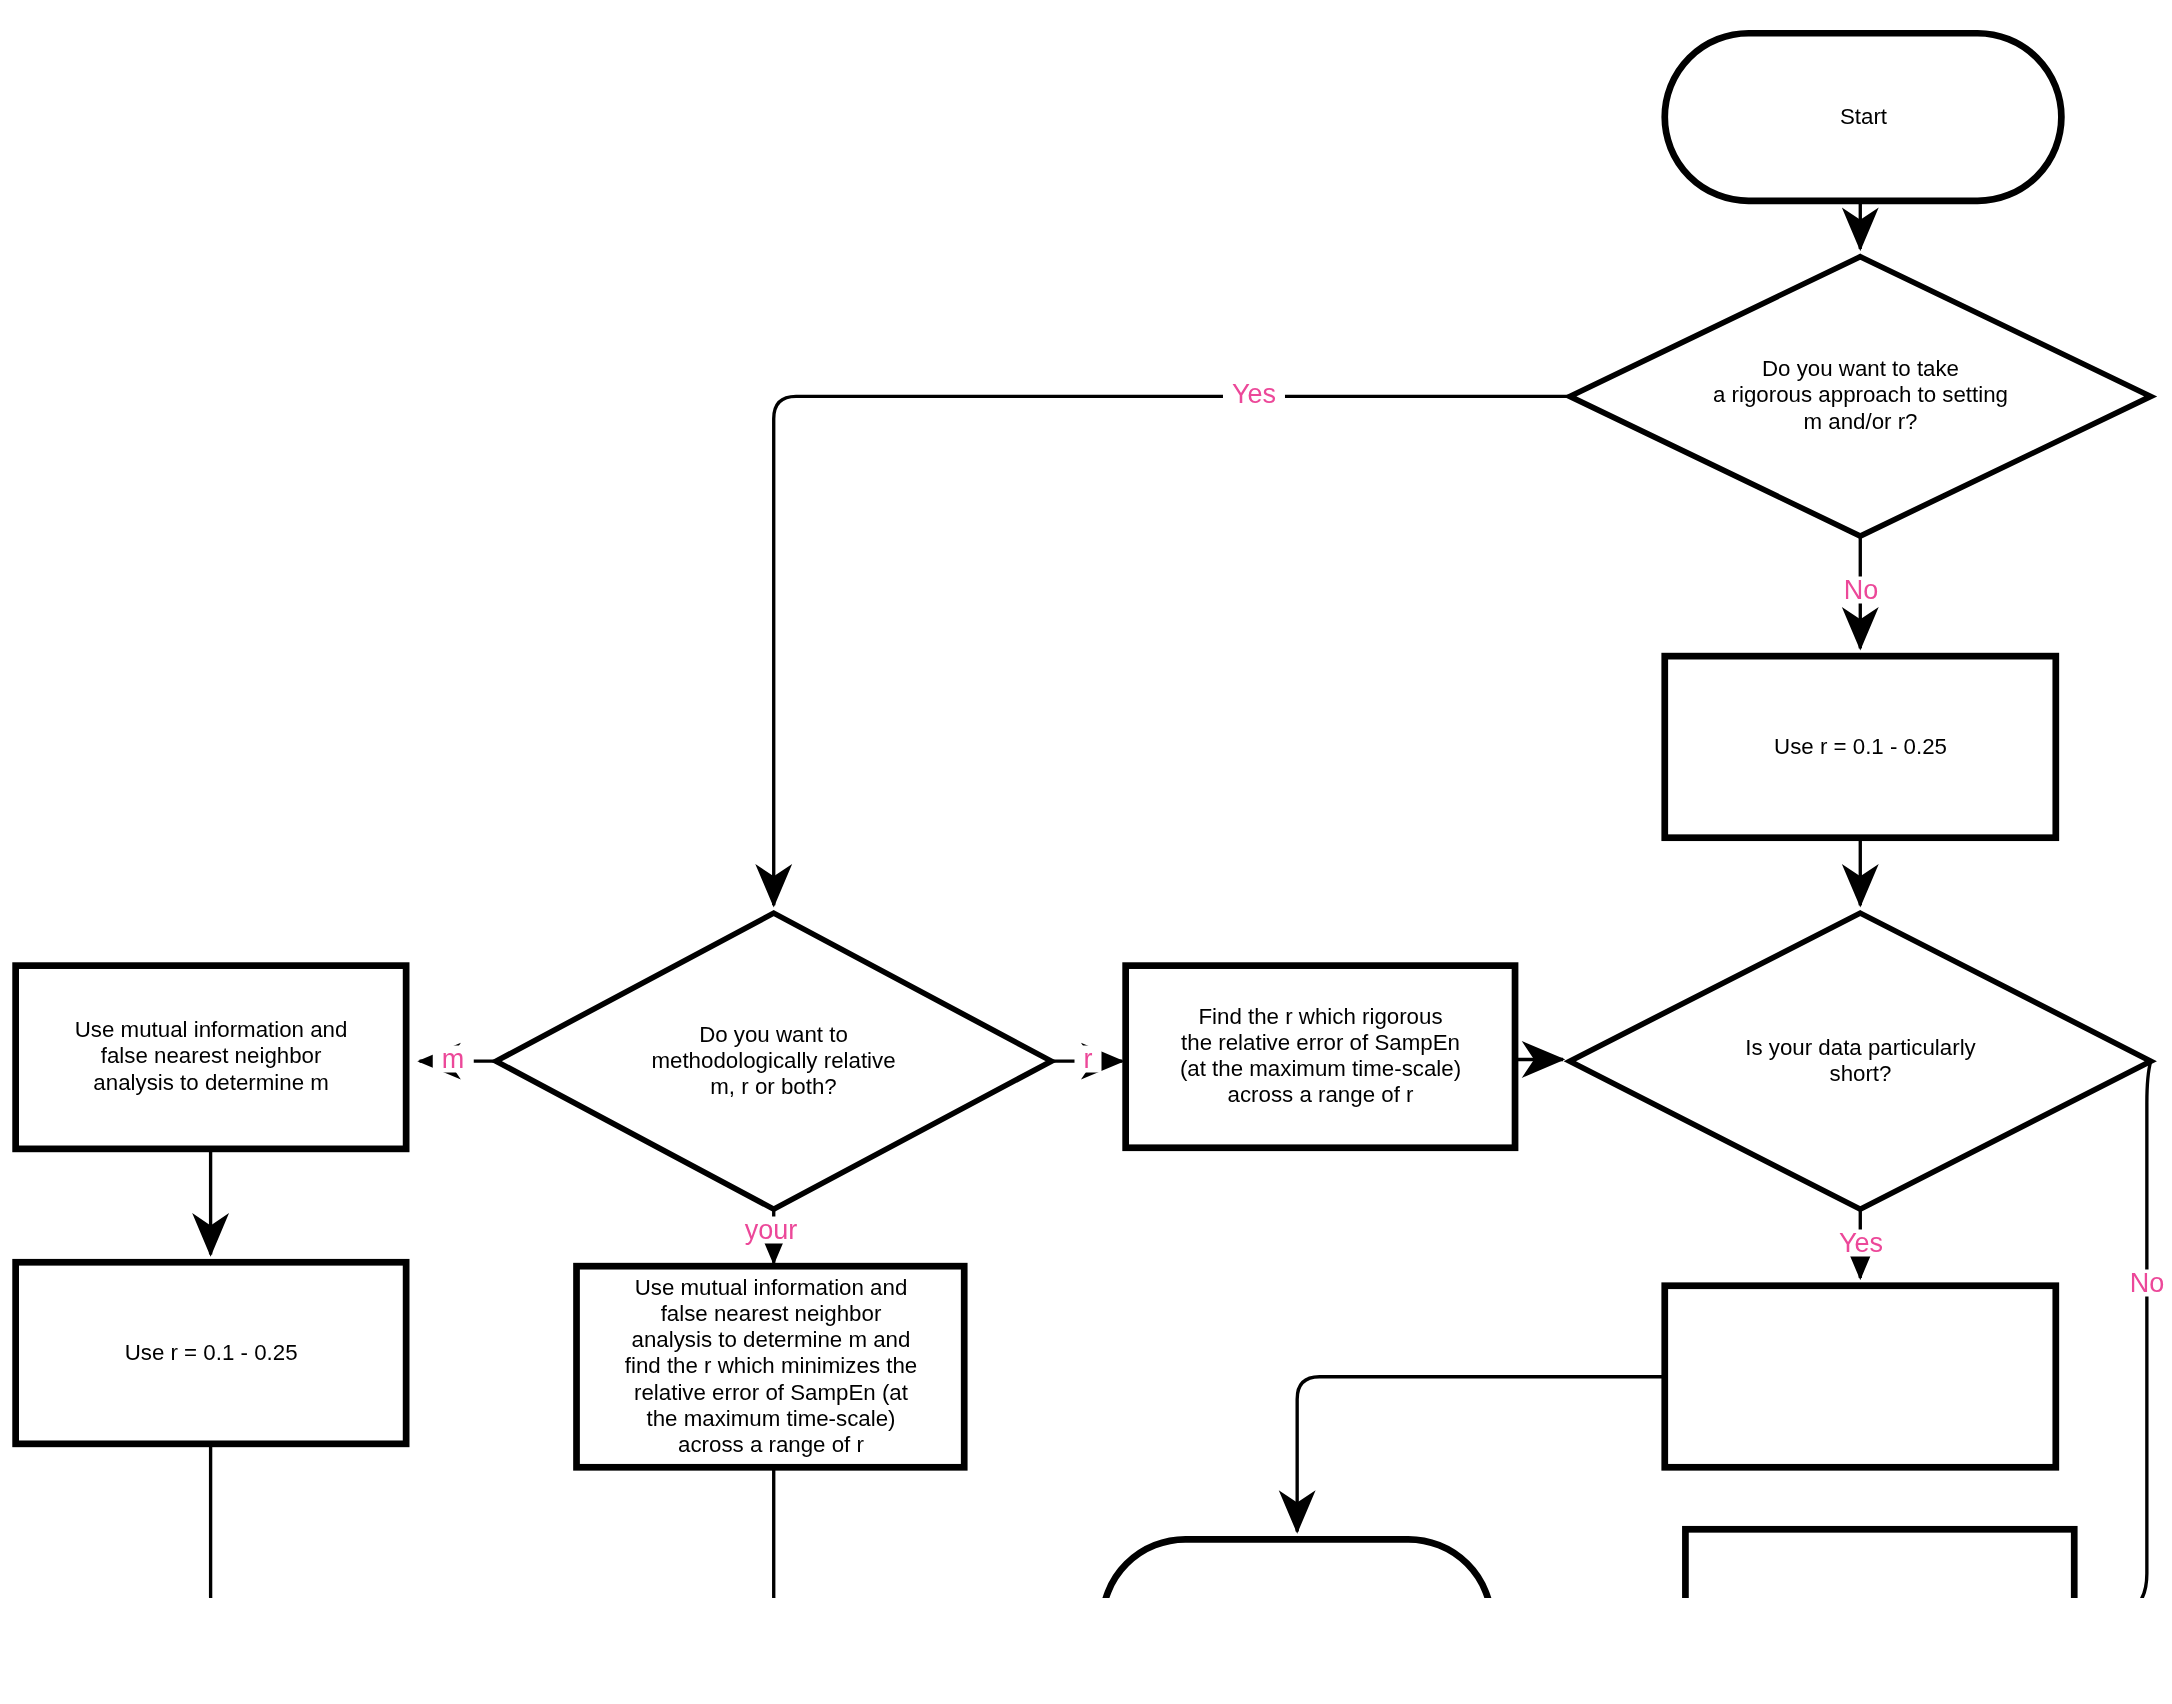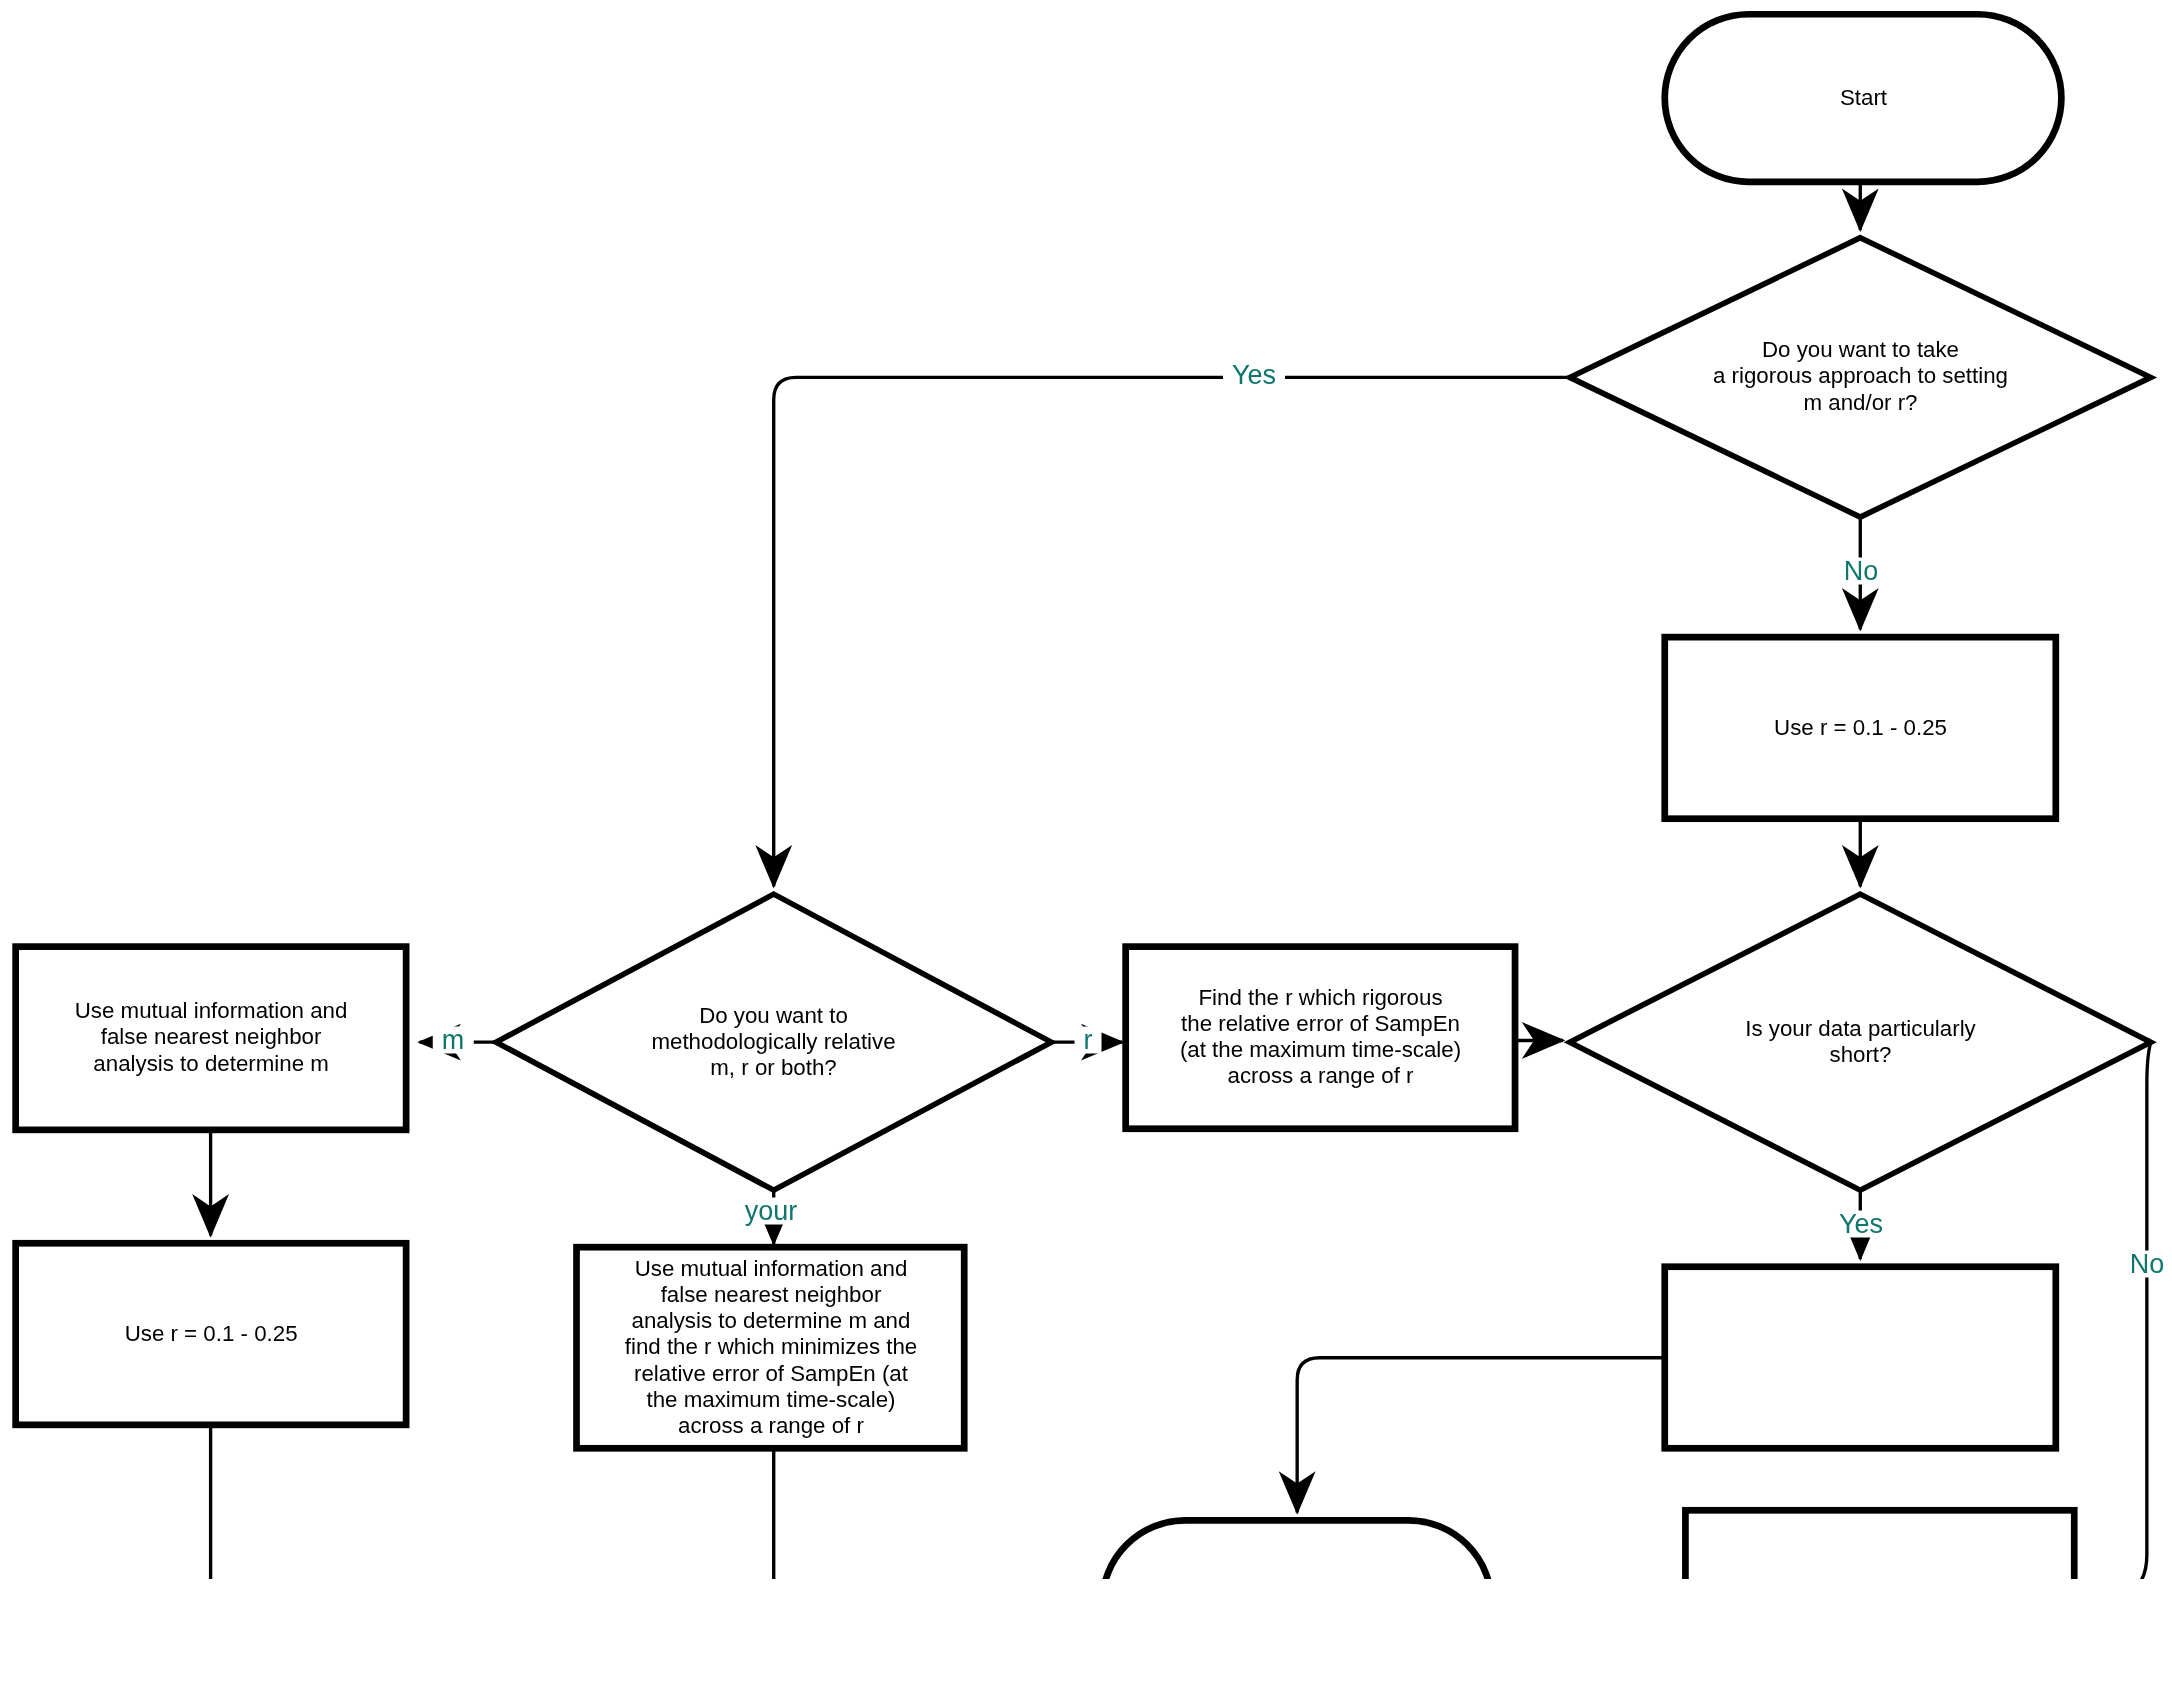--- a/index.html
+++ b/index.html
@@ -8,20 +8,21 @@
     background: #ffffff;
   }
   #stage {
     position: relative;
     width: 2172px;
     height: 1579px;
     background: #ffffff;
     font-family: "Liberation Sans", sans-serif;
     color: #000000;
     overflow: hidden;
+    margin-top: 19px;
   }
   #wires {
     position: absolute;
     left: 0;
     top: 0;
   }
   .node-label {
     position: absolute;
     display: flex;
     align-items: center;
@@ -33,21 +34,21 @@
     color: #000000;
     pointer-events: none;
   }
   .edge-label {
     position: absolute;
     transform: translate(-50%, -50%);
     background: #ffffff;
     padding: 0 9px;
     font-size: 27px;
     line-height: 1.0;
-    color: #0f766e;
+    color: #ec4899;
     pointer-events: none;
   }
 </style>
 </head>
 <body>
 
 <div id="stage">
 
   <svg id="wires" width="2172" height="1705" viewBox="0 0 3888 3051">
     <defs>

